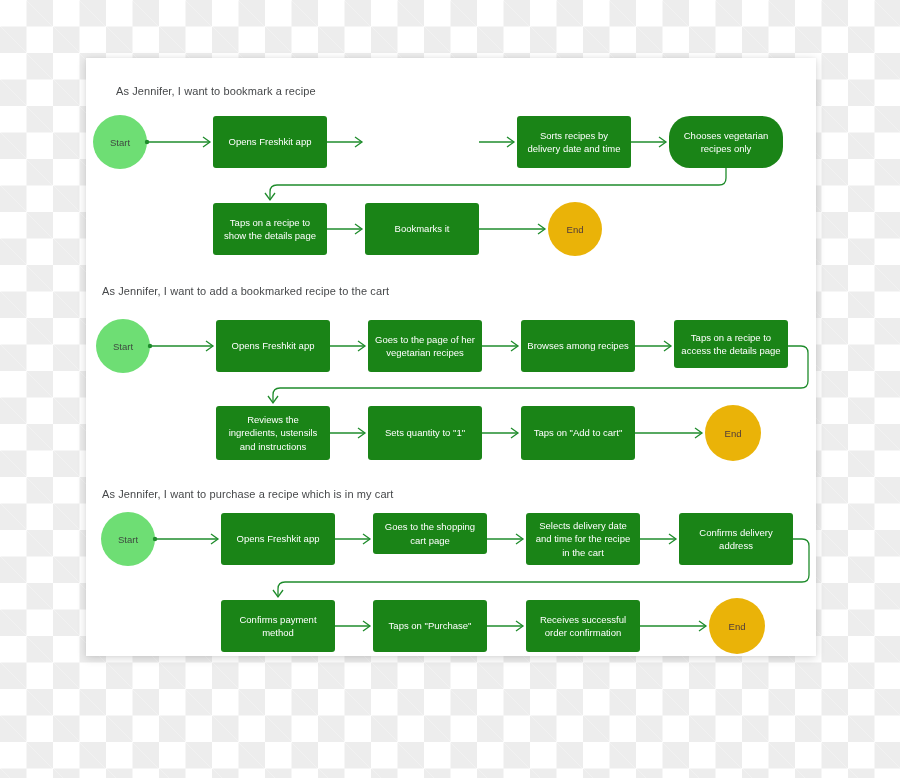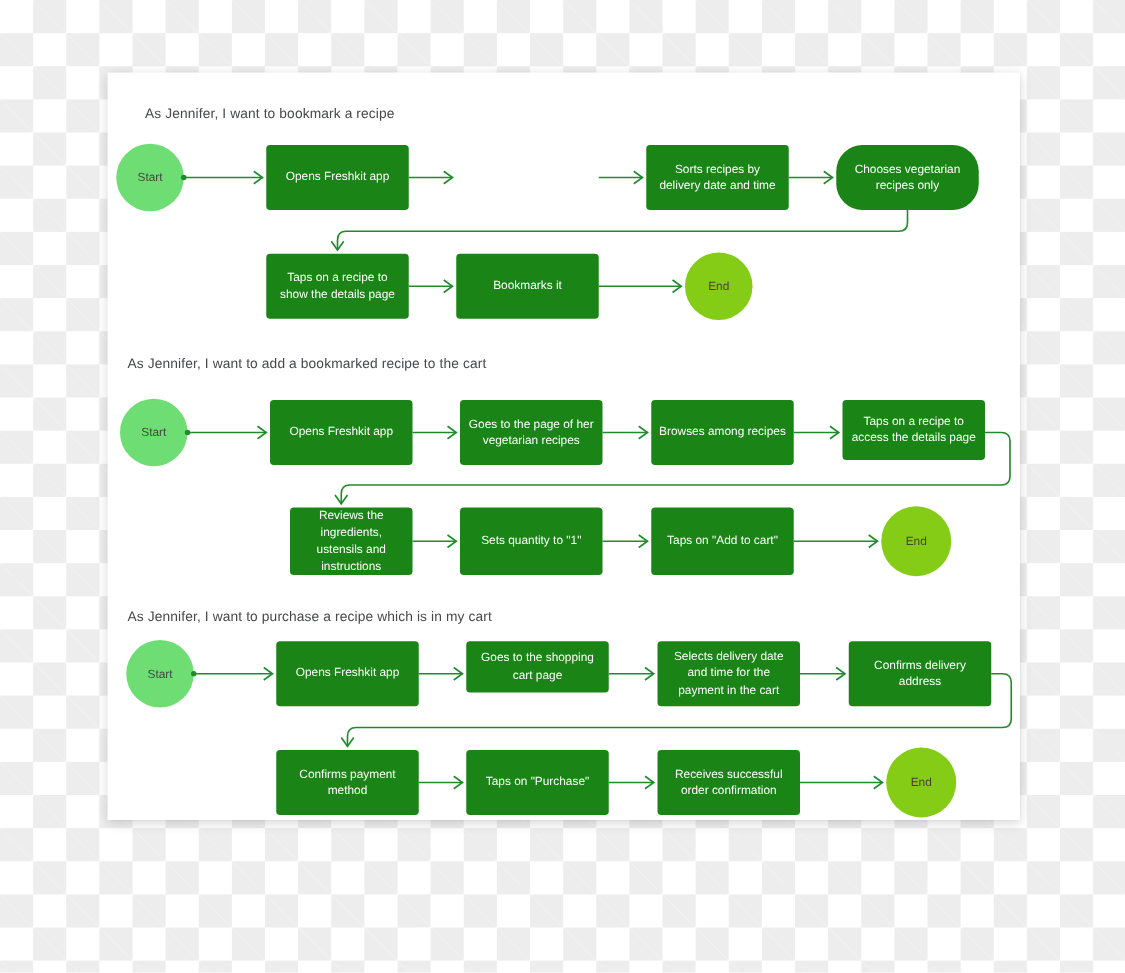--- a/index.html
+++ b/index.html
@@ -44,21 +44,21 @@
     color:#ffffff;
     font-size:9.5px;
     line-height:13.5px;
     padding:3px 6px;
   }
   .node.terminator{
     border-radius:50%;
     font-size:9.5px;
   }
   .node.start{ background:#6ede74; color:#3f4a40; }
-  .node.end{ background:#84cc16; color:#4f3b3b; }
+  .node.end{ background:#eab308; color:#4f3b3b; }
 
   .edges{position:absolute;left:0;top:0;width:900px;height:778px;overflow:visible;pointer-events:none;}
   .edge{fill:none;stroke:#1f8c2c;stroke-width:1.3px;}
   .edge-head{fill:none;stroke:#1f8c2c;stroke-width:1.3px;}
   .edge-dot{fill:#1f8c2c;}
 </style>
 </head>
 <body>
 
 <div id="stage">
@@ -77,31 +77,31 @@
   <div class="node terminator end" style="left:548px;top:202px;width:54px;height:54px;">End</div>
 
   <div class="section-title" style="left:102px;top:284px;">As Jennifer, I want to add a bookmarked recipe to the cart</div>
 
   <div class="node terminator start" style="left:96px;top:319px;width:54px;height:54px;">Start</div>
   <div class="node process" style="left:216px;top:320px;width:114px;height:52px;">Opens Freshkit app</div>
   <div class="node process" style="left:368px;top:320px;width:114px;height:52px;">Goes to the page of her vegetarian recipes</div>
   <div class="node process" style="left:521px;top:320px;width:114px;height:52px;">Browses among recipes</div>
   <div class="node process" style="left:674px;top:320px;width:114px;height:48px;">Taps on a recipe to access the details page</div>
 
-  <div class="node process" style="left:216px;top:406px;width:98px;height:54px;margin-left:16px;">Reviews the ingredients, ustensils and instructions</div>
+  <div class="node process" style="left:216px;top:406px;width:114px;height:54px;">Reviews the ingredients, ustensils and instructions</div>
   <div class="node process" style="left:368px;top:406px;width:114px;height:54px;">Sets quantity to "1"</div>
   <div class="node process" style="left:521px;top:406px;width:114px;height:54px;">Taps on "Add to cart"</div>
   <div class="node terminator end" style="left:705px;top:405px;width:56px;height:56px;">End</div>
 
   <div class="section-title" style="left:102px;top:487px;">As Jennifer, I want to purchase a recipe which is in my cart</div>
 
   <div class="node terminator start" style="left:101px;top:512px;width:54px;height:54px;">Start</div>
   <div class="node process" style="left:221px;top:513px;width:114px;height:52px;">Opens Freshkit app</div>
   <div class="node process" style="left:373px;top:513px;width:114px;height:41px;">Goes to the shopping cart page</div>
-  <div class="node process" style="left:526px;top:513px;width:114px;height:52px;">Selects delivery date and time for the payment in the cart</div>
+  <div class="node process" style="left:526px;top:513px;width:114px;height:52px;">Selects delivery date and time for the recipe in the cart</div>
   <div class="node process" style="left:679px;top:513px;width:114px;height:52px;">Confirms delivery address</div>
 
   <div class="node process" style="left:221px;top:600px;width:114px;height:52px;">Confirms payment method</div>
   <div class="node process" style="left:373px;top:600px;width:114px;height:52px;">Taps on "Purchase"</div>
   <div class="node process" style="left:526px;top:600px;width:114px;height:52px;">Receives successful order confirmation</div>
   <div class="node terminator end" style="left:709px;top:598px;width:56px;height:56px;">End</div>
 
   <svg class="edges" viewBox="0 0 900 778">
 
     <circle class="edge-dot" cx="147" cy="142" r="2.2"></circle>

